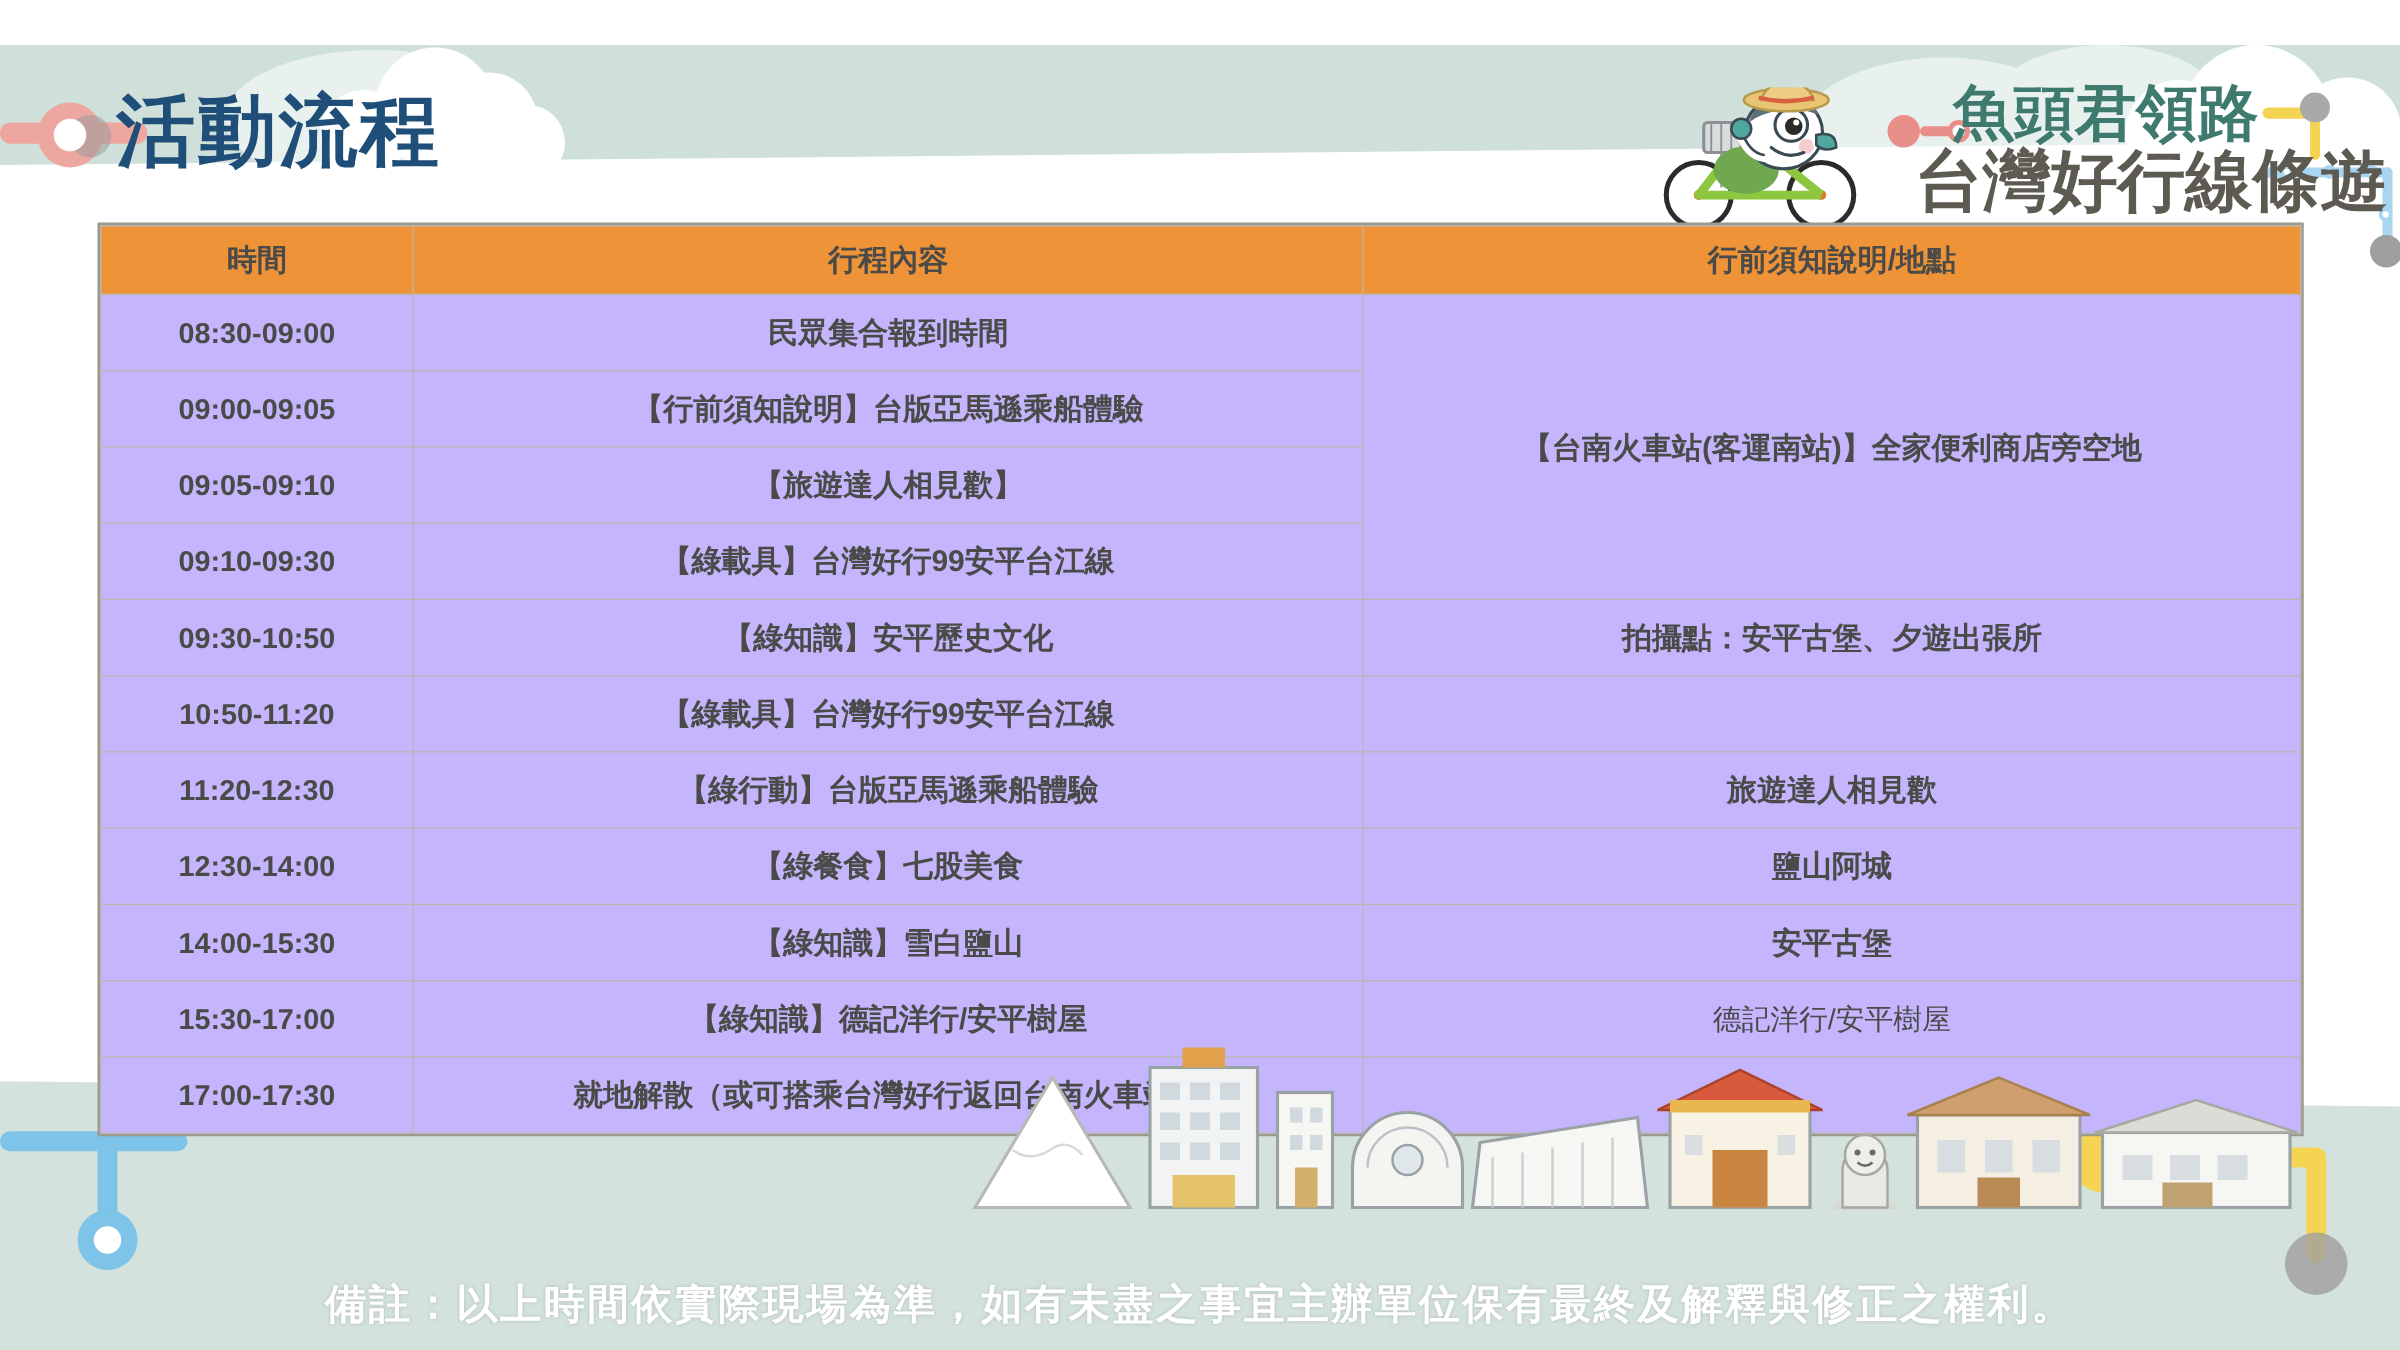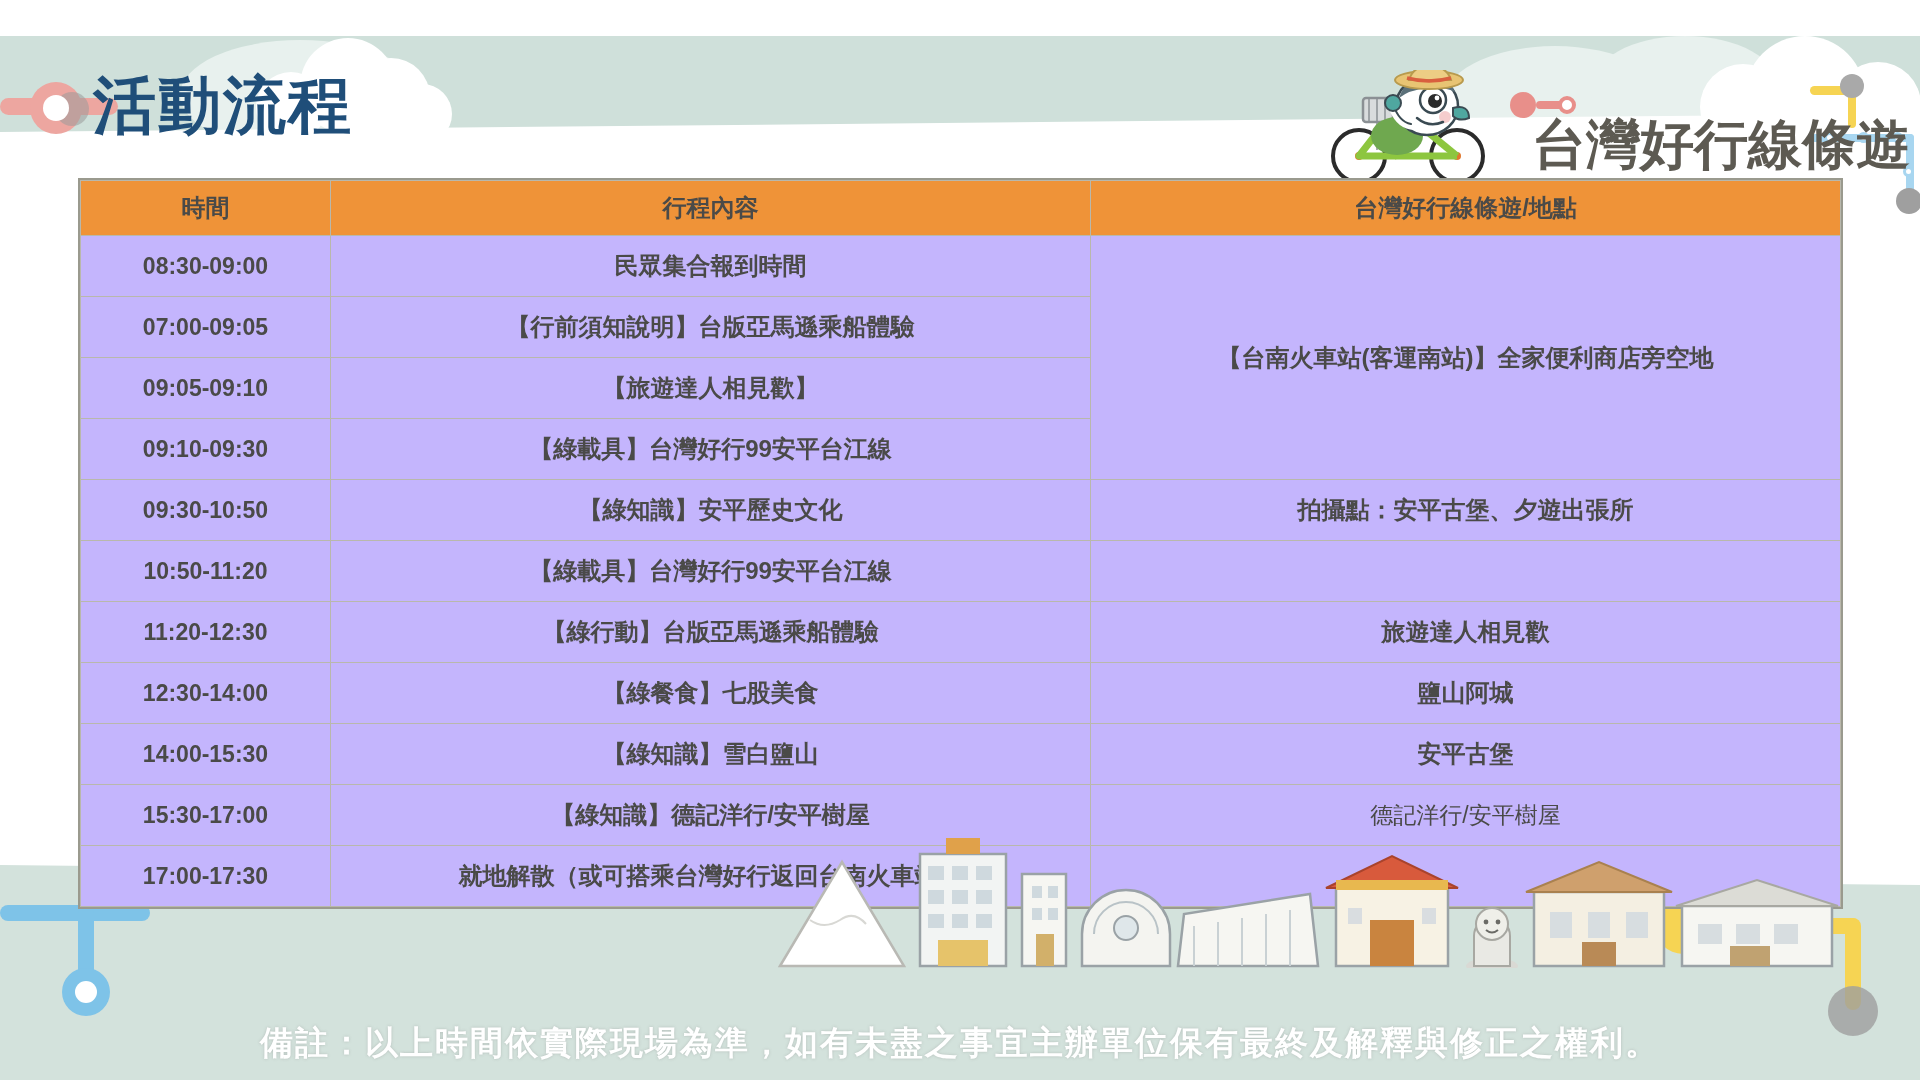--- a/index.html
+++ b/index.html
@@ -173,20 +173,21 @@
   <div class="logo-yellow-knob"></div>
 
   <div class="logo-blue-h"></div>
   <div class="logo-blue-v"></div>
   <div class="logo-blue-c" style="left:314px;top:74px;"></div>
   <div class="logo-blue-c" style="left:348px;top:74px;"></div>
   <div class="logo-blue-c" style="left:382px;top:74px;"></div>
   <div class="logo-blue-c" style="left:393px;top:108px;"></div>
   <div class="logo-blue-knob"></div>
 
+  <div class="logo-line1">魚頭君領路</div>
   <div class="logo-line2">台灣好行線條遊</div>
 </div>
 
 <div class="mascot">
   <svg width="190" height="115" viewBox="0 0 190 115" xmlns="http://www.w3.org/2000/svg">
 
     <circle cx="34" cy="86" r="26" fill="none" stroke="#2b2b2b" stroke-width="4"></circle>
     <circle cx="34" cy="86" r="4" fill="#e0772e"></circle>
 
     <circle cx="132" cy="86" r="26" fill="none" stroke="#2b2b2b" stroke-width="4"></circle>
@@ -230,31 +231,31 @@
 <table class="sched-table">
   <colgroup>
     <col class="c-time">
       <col class="c-content">
       <col class="c-place">
   </colgroup>
   <thead>
     <tr>
       <th>時間</th>
       <th>行程內容</th>
-      <th>台灣好行線條遊/地點</th>
+      <th>行前須知說明/地點</th>
     </tr>
   </thead>
   <tbody>
       <tr>
         <td class="time-cell">08:30-09:00</td>
         <td class="content-cell">民眾集合報到時間</td>
         <td class="place-cell" rowspan="4">【台南火車站(客運南站)】全家便利商店旁空地</td>
       </tr>
       <tr>
-        <td class="time-cell">07:00-09:05</td>
+        <td class="time-cell">09:00-09:05</td>
         <td class="content-cell">【行前須知說明】台版亞馬遜乘船體驗</td>
       </tr>
       <tr>
         <td class="time-cell">09:05-09:10</td>
         <td class="content-cell">【旅遊達人相見歡】</td>
       </tr>
       <tr>
         <td class="time-cell">09:10-09:30</td>
         <td class="content-cell">【綠載具】台灣好行99安平台江線</td>
       </tr>

